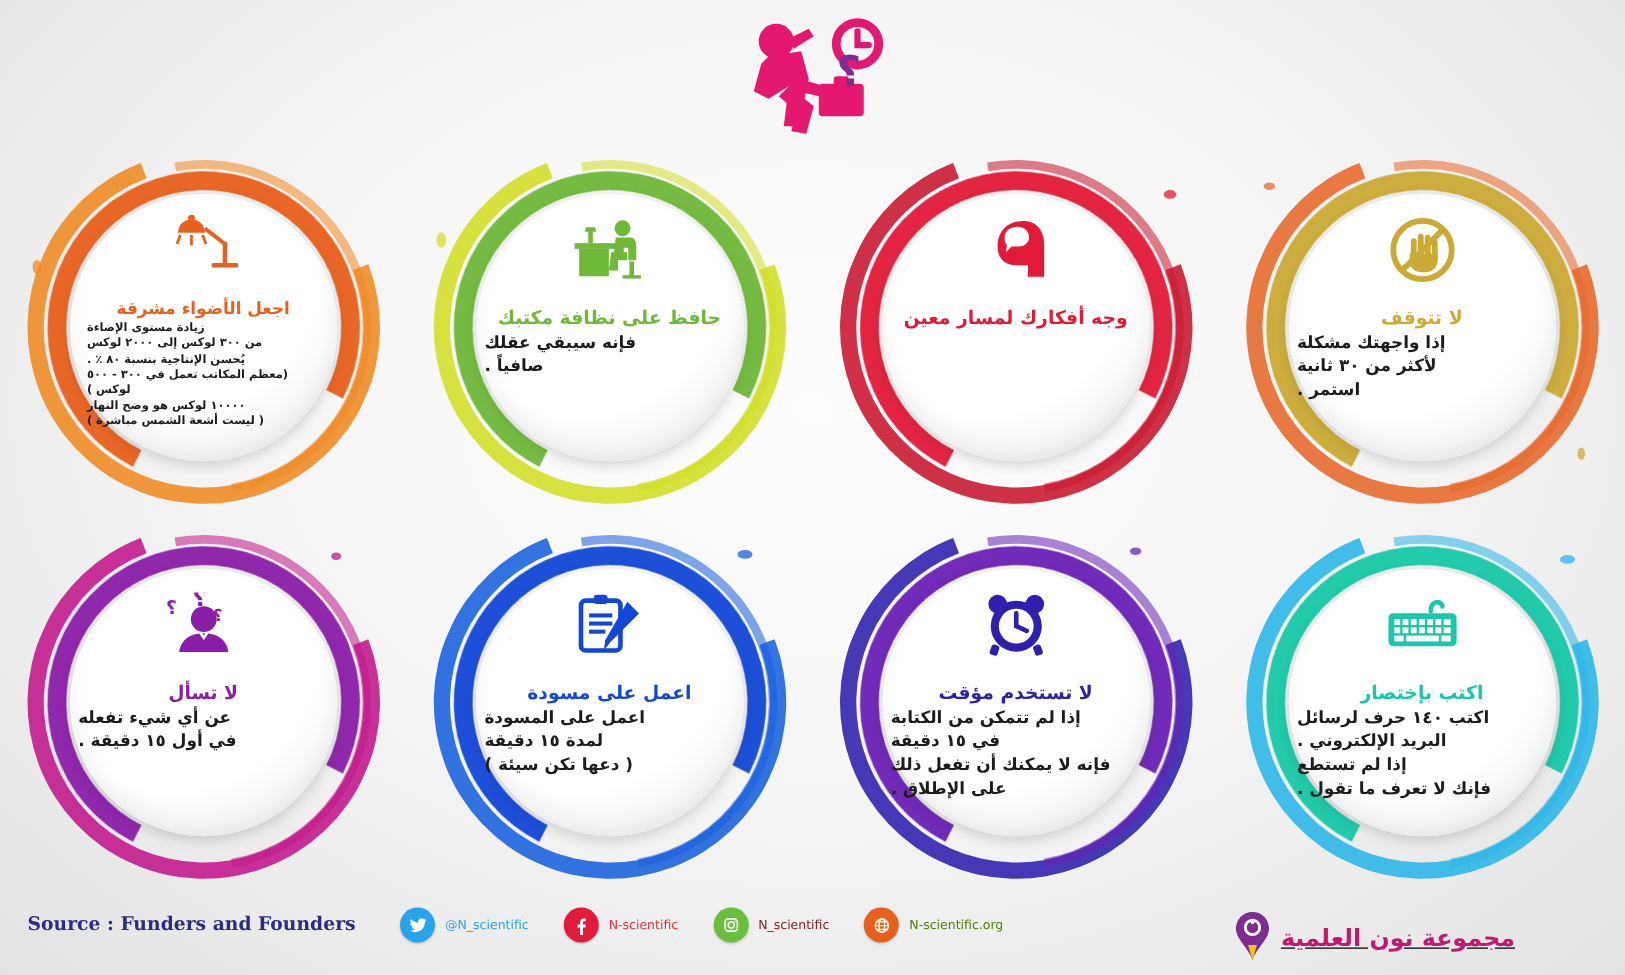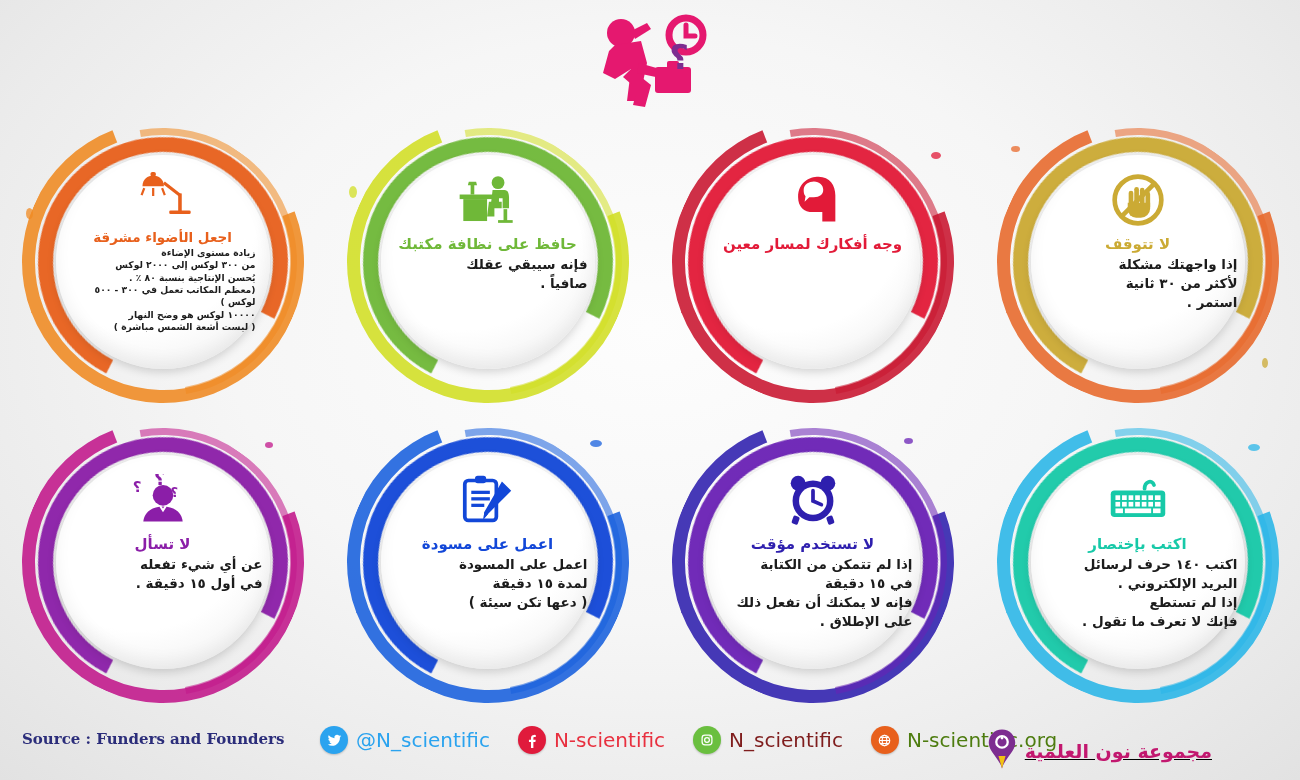--- a/index.html
+++ b/index.html
@@ -72,27 +72,27 @@
     position: relative; z-index: 3;
     width: 214px; height: 214px; border-radius: 50%;
     background: radial-gradient(circle at 38% 26%, #ffffff 0%, #ffffff 58%, #f0f0f0 88%, #e6e6e6 100%);
     box-shadow: 0 3px 10px rgba(0,0,0,.16), inset 0 -8px 16px rgba(0,0,0,.05);
     display: flex; flex-direction: column; align-items: center;
     padding-top: 16px;
   }
   .card-icon { height: 58px; display: flex; align-items: center; justify-content: center; }
   .card-icon.small { height: 52px; }
   .card-title {
-    margin-top: 6px;
+    margin-top: 16px;
     font-size: 15px; font-weight: 700; letter-spacing: .5px;
     color: currentColor; direction: rtl; white-space: nowrap;
     text-shadow: 0 1px 0 rgba(255,255,255,.8);
   }
   .card-body {
-    margin-top: 2px; text-align: right; direction: rtl;
+    margin-top: 2px; text-align: left; direction: rtl;
     font-size: 13.5px; line-height: 1.42; color: #1c1c1c; width: 200px;
     font-weight: 600;
   }
   .card-body.tiny { font-size: 9.2px; line-height: 1.34; width: 186px; font-weight: 600; }
   .card-title.tiny { font-size: 13.5px; }
 
   
   .footer {
     position: absolute; bottom: 0; left: 0; width: 1226px; height: 66px;
     display: flex; align-items: center;
@@ -103,21 +103,21 @@
     font-size: 15px; color: #2B2D7A; font-weight: 600;
   }
   .socials { position: absolute; left: 320px; top: 12px; display: flex; gap: 28px; align-items: center; direction: ltr; }
   .social { display: flex; align-items: center; gap: 8px; }
   .social-badge {
     width: 28px; height: 28px; border-radius: 50%;
     display: flex; align-items: center; justify-content: center;
     color: #fff; flex: 0 0 auto;
     box-shadow: 0 1px 2px rgba(0,0,0,.2);
   }
-  .social-label { font-size: 20px; font-family: "DejaVu Sans", sans-serif; direction: ltr; }
+  .social-label { font-size: 10px; font-family: "DejaVu Sans", sans-serif; direction: ltr; }
   .brand {
     position: absolute; right: 14px; top: 14px;
     display: flex; align-items: center; gap: 8px; direction: rtl; text-decoration: underline;
   }
   .brand-text { font-size: 19px; color: #C2186F; font-weight: 700; direction: rtl; }
 </style>
 </head>
 <body>
 
 <div class="title-bar">

